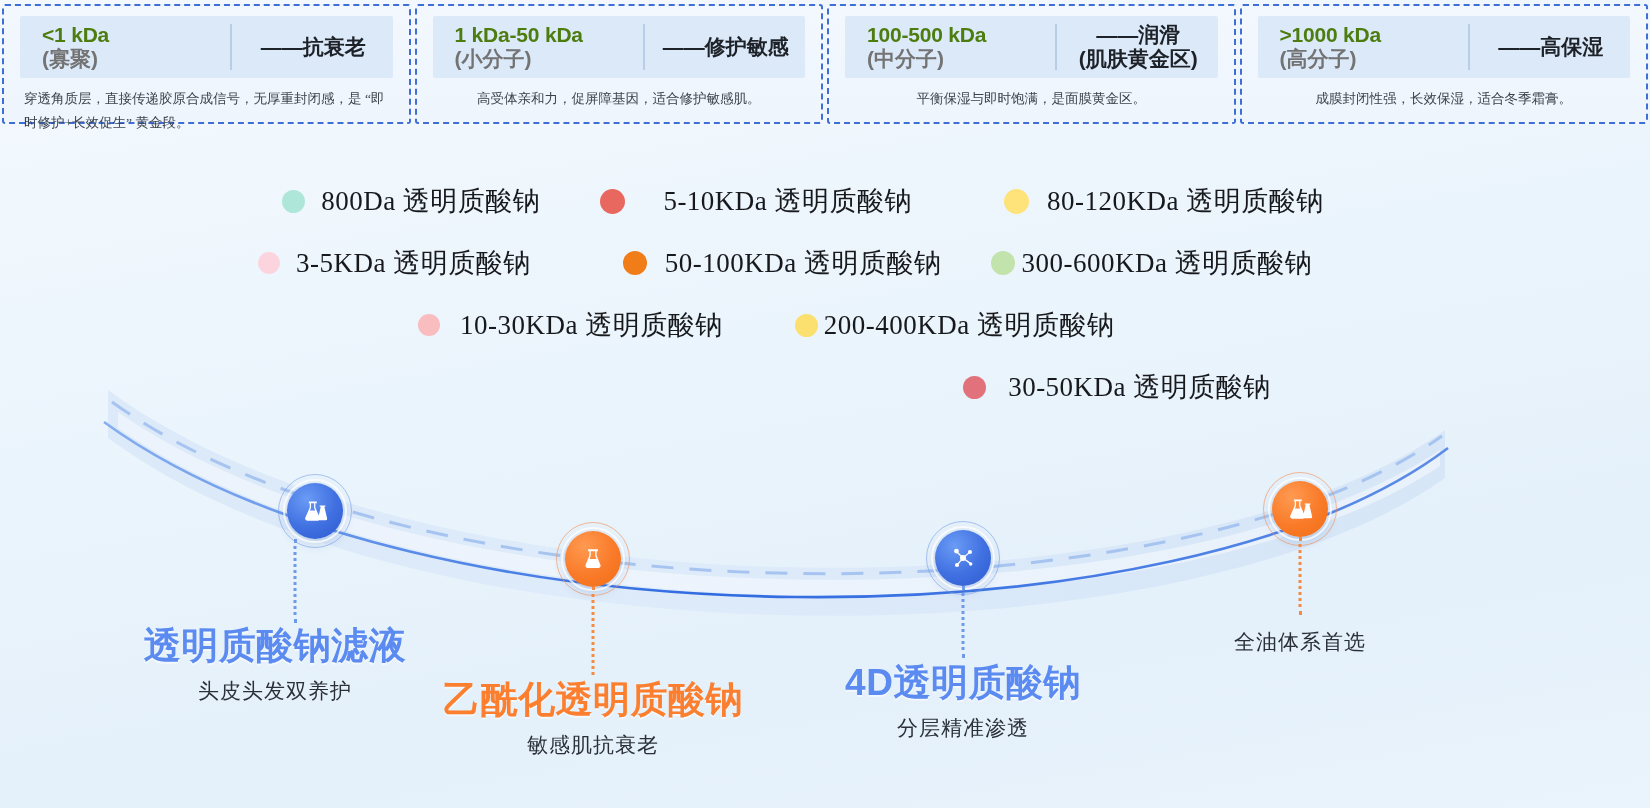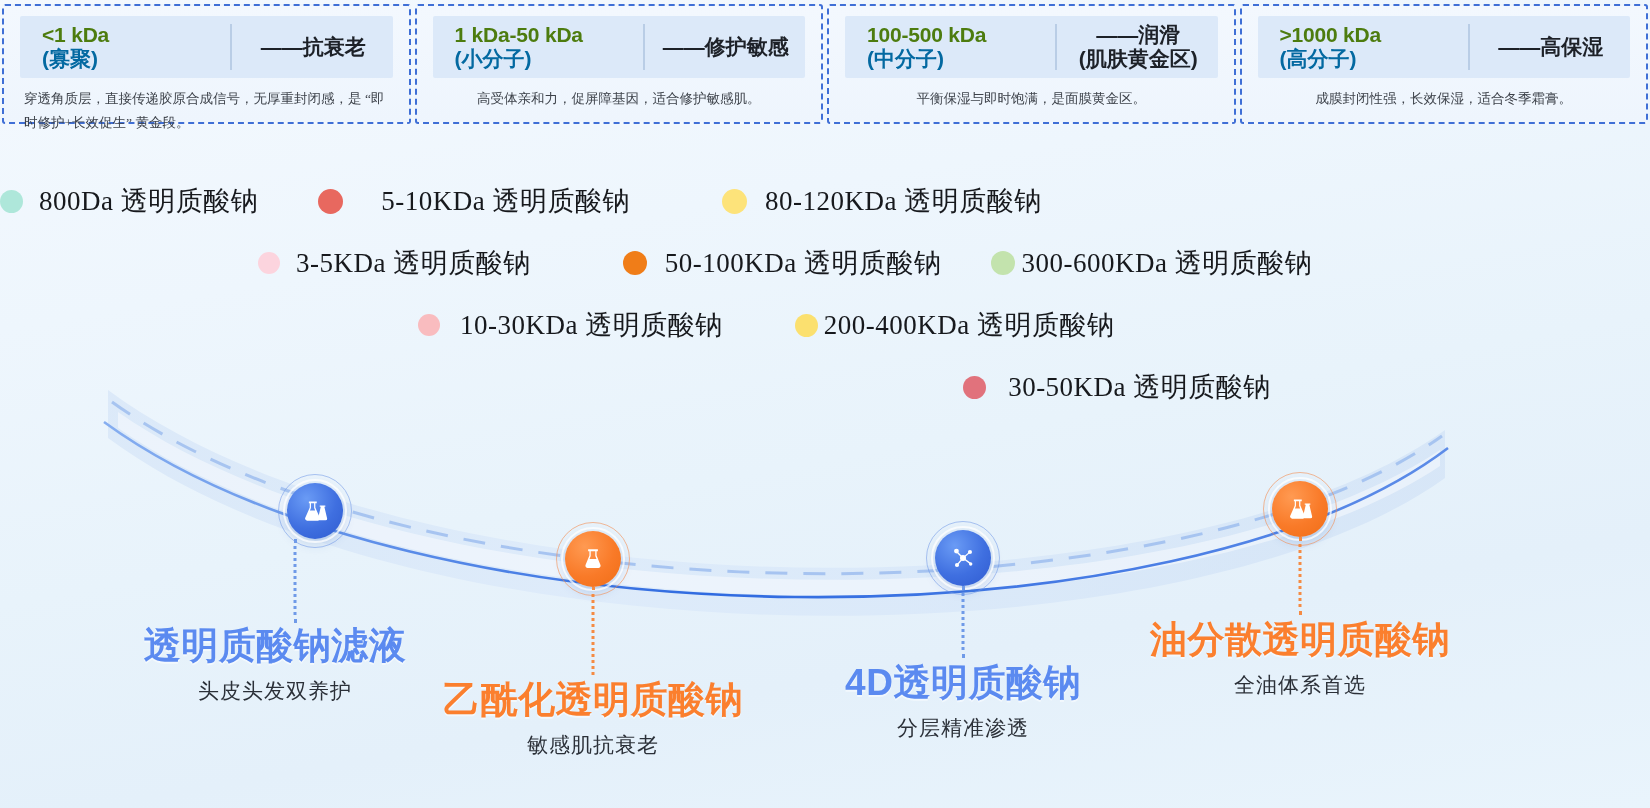--- a/index.html
+++ b/index.html
@@ -19,21 +19,21 @@
     box-sizing:border-box;padding:10px 16px 0 16px;
   }
   .mw-head{
     display:flex;align-items:stretch;background:#dce9f9;border-radius:2px;
     height:62px;
   }
   .mw-head-l{display:flex;flex-direction:column;justify-content:center;padding:0 18px 0 22px;min-width:170px;}
   .mw-head-div{width:2px;background:#b9cde6;margin:8px 0;}
   .mw-head-r{display:flex;flex-direction:column;justify-content:center;padding:0 16px 0 18px;flex:1;text-align:center;}
   .mw-range{font-size:21px;font-weight:bold;color:#4d7c0f;line-height:1.14;letter-spacing:-.2px;white-space:nowrap;}
-  .mw-sub{font-size:21px;font-weight:bold;color:#0369a1;line-height:1.14;white-space:nowrap;}
+  .mw-sub{font-size:21px;font-weight:bold;color:#737373;line-height:1.14;white-space:nowrap;}
   .mw-tag{font-size:21px;font-weight:bold;color:#1d2128;line-height:1.14;white-space:nowrap;}
   .mw-tag2{font-size:21px;font-weight:bold;color:#1d2128;line-height:1.14;white-space:nowrap;}
   .mw-desc{
     font-family:"Liberation Serif","DejaVu Serif",serif;
     font-size:13.5px;color:#3d424a;line-height:1.75;margin-top:9px;text-align:center;
     padding:0 4px;
   }
   .mw-desc.left{text-align:left;}
 
   
@@ -135,21 +135,21 @@
           <div class="mw-tag">——高保湿</div>
         </div>
       </div>
       <div class="mw-desc">成膜封闭性强，长效保湿，适合冬季霜膏。</div>
     </div>
 
   </div>
 
   <div class="legend">
 
-    <div class="legend-row" style="justify-content:flex-start;">
+    <div class="legend-row" style="justify-content:center;padding-left:28px;">
       <div class="lg-item" style="margin-right:60px;">
         <span class="dot" style="width:23px;height:23px;background:#aee7da;margin-right:16px;"></span>
         <span class="lg-label">800Da 透明质酸钠</span>
       </div>
       <div class="lg-item" style="margin-right:92px;gap:20px;">
         <span class="dot" style="width:25px;height:25px;background:#e8685f;margin-right:18px;"></span>
         <span class="lg-label">5-10KDa 透明质酸钠</span>
       </div>
       <div class="lg-item" style="margin-right:72px;">
         <span class="dot" style="width:25px;height:25px;background:#fde37a;margin-right:18px;"></span>
@@ -286,19 +286,18 @@
         <span class="ring o-b"></span>
         <svg width="28" height="28" viewBox="0 0 32 32">
           <g fill="#ffffff">
             <path d="M9 5h9v2h-1.6v5.1l5 11.2A2.4 2.4 0 0 1 19.2 27H7.2a2.4 2.4 0 0 1-2.2-3.6l5-11.3V7H9V5zm2.4 2v5.6l-1.2 2.7h6l-1.2-2.7V7h-3.6z"></path>
             <path d="M21.4 9.6h6.4v1.6h-1.1l3.1 13.2a1.9 1.9 0 0 1-1.8 2.3h-6.7a1.9 1.9 0 0 1-1.8-2.3l3.1-13.2h-1.2V9.6z"></path>
           </g>
         </svg>
       </div>
       <div class="ms-stem orange" style="height:78px;"></div>
       <div class="ms-text" style="left:28px;top:138px;transform:translateX(-50%);">
-        <div class="ms-title orange">油分散透明质酸钠</div>
         <div class="ms-sub">全油体系首选</div>
       </div>
     </div>
 
   </div>
 </div>
 
 </body></html>

